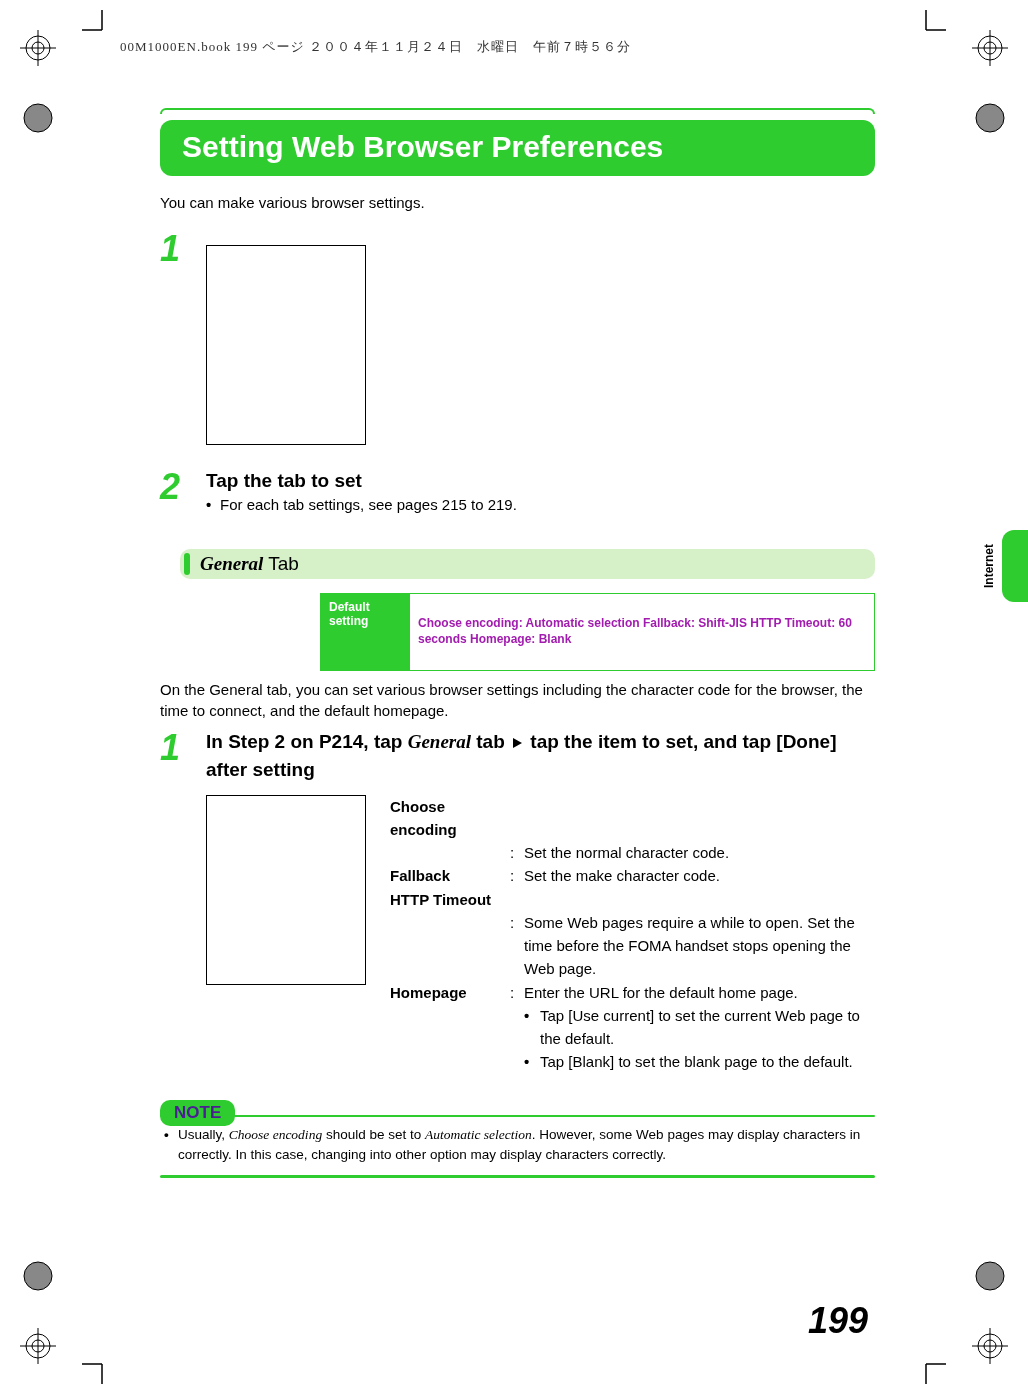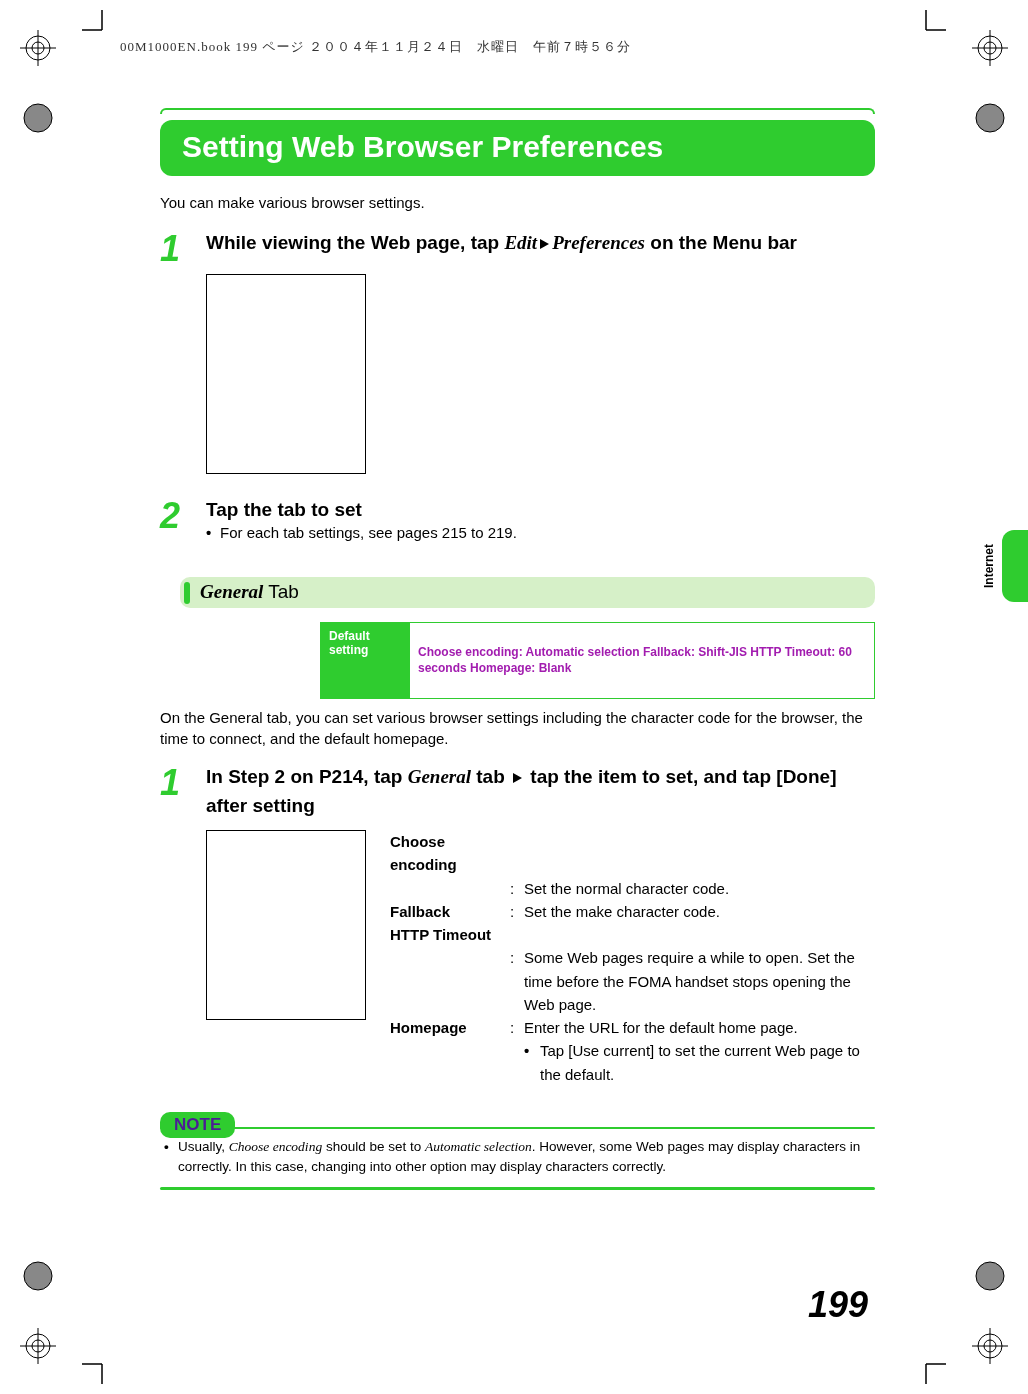--- a/index.html
+++ b/index.html
@@ -134,21 +134,21 @@
     border: 1px solid #2fcc2f;
     color: #a21caf;
     font-weight: bold;
     padding: 22px 8px;
     flex: 1;
     line-height: 1.3;
   }
   .body-para {
     font-size: 15px;
     line-height: 1.4;
-    margin-bottom: 14px;
+    margin-bottom: 7px;
   }
   .defs-layout {
     display: flex;
     margin-top: 10px;
   }
   .defs-layout .placeholder-box { margin-top: 0; }
   .defs {
     margin-left: 24px;
     font-size: 15px;
     line-height: 1.55;
@@ -218,21 +218,21 @@
     right: 32px;
     top: 530px;
     font-size: 12px;
     font-weight: bold;
     writing-mode: vertical-rl;
     transform: rotate(180deg);
     height: 58px;
   }
   .page-num {
     position: absolute;
-    bottom: 68px;
+    bottom: 52px;
     right: 160px;
     font-family: "Arial Black", Arial, sans-serif;
     font-size: 36px;
     font-weight: 900;
     font-style: italic;
   }
   .tri {
     display: inline-block;
     width: 0; height: 0;
     border-top: 5px solid transparent;
@@ -305,23 +305,20 @@
   <div class="title-band-wrap">
     <div class="title-thin-bar"></div>
     <div class="title-band">Setting Web Browser Preferences</div>
   </div>
 
   <div class="intro-text">You can make various browser settings.</div>
 
   <div class="step">
     <div class="step-num">1</div>
     <div class="step-body">
-      <div class="step-title">
-        <span>While viewing the Web page, tap </span><span class="italic-serif">Edit</span><span class="tri"></span><span class="italic-serif">Preferences</span><span> on the Menu bar</span>
-      </div>
       <div class="placeholder-box"></div>
     </div>
   </div>
 
   <div class="step" style="margin-top:22px;">
     <div class="step-num">2</div>
     <div class="step-body">
       <div class="step-title">Tap the tab to set</div>
       <div class="step-bullet">For each tab settings, see pages 215 to 219.</div>
     </div>
@@ -379,20 +376,25 @@
             <div class="def-row">
                 <span class="def-term">Homepage</span>
                 <span class="def-colon">:</span>
                 <span class="def-desc">Enter the URL for the default home page.</span>
               </div>
             <div class="def-row">
                 <span class="def-term"></span>
                 <span class="def-colon"></span>
                 <span class="def-desc def-sub">Tap [Use current] to set the current Web page to the default.</span>
               </div>
+            <div class="def-row">
+                <span class="def-term"></span>
+                <span class="def-colon"></span>
+                <span class="def-desc def-sub">Tap [Blank] to set the blank page to the default.</span>
+              </div>
           </div>
         </div>
       </div>
     </div>
   </div>
 
   <div class="note-bar">
     <span class="note-label">NOTE</span>
     <div class="note-line-top"></div>
     <div class="note-body">

